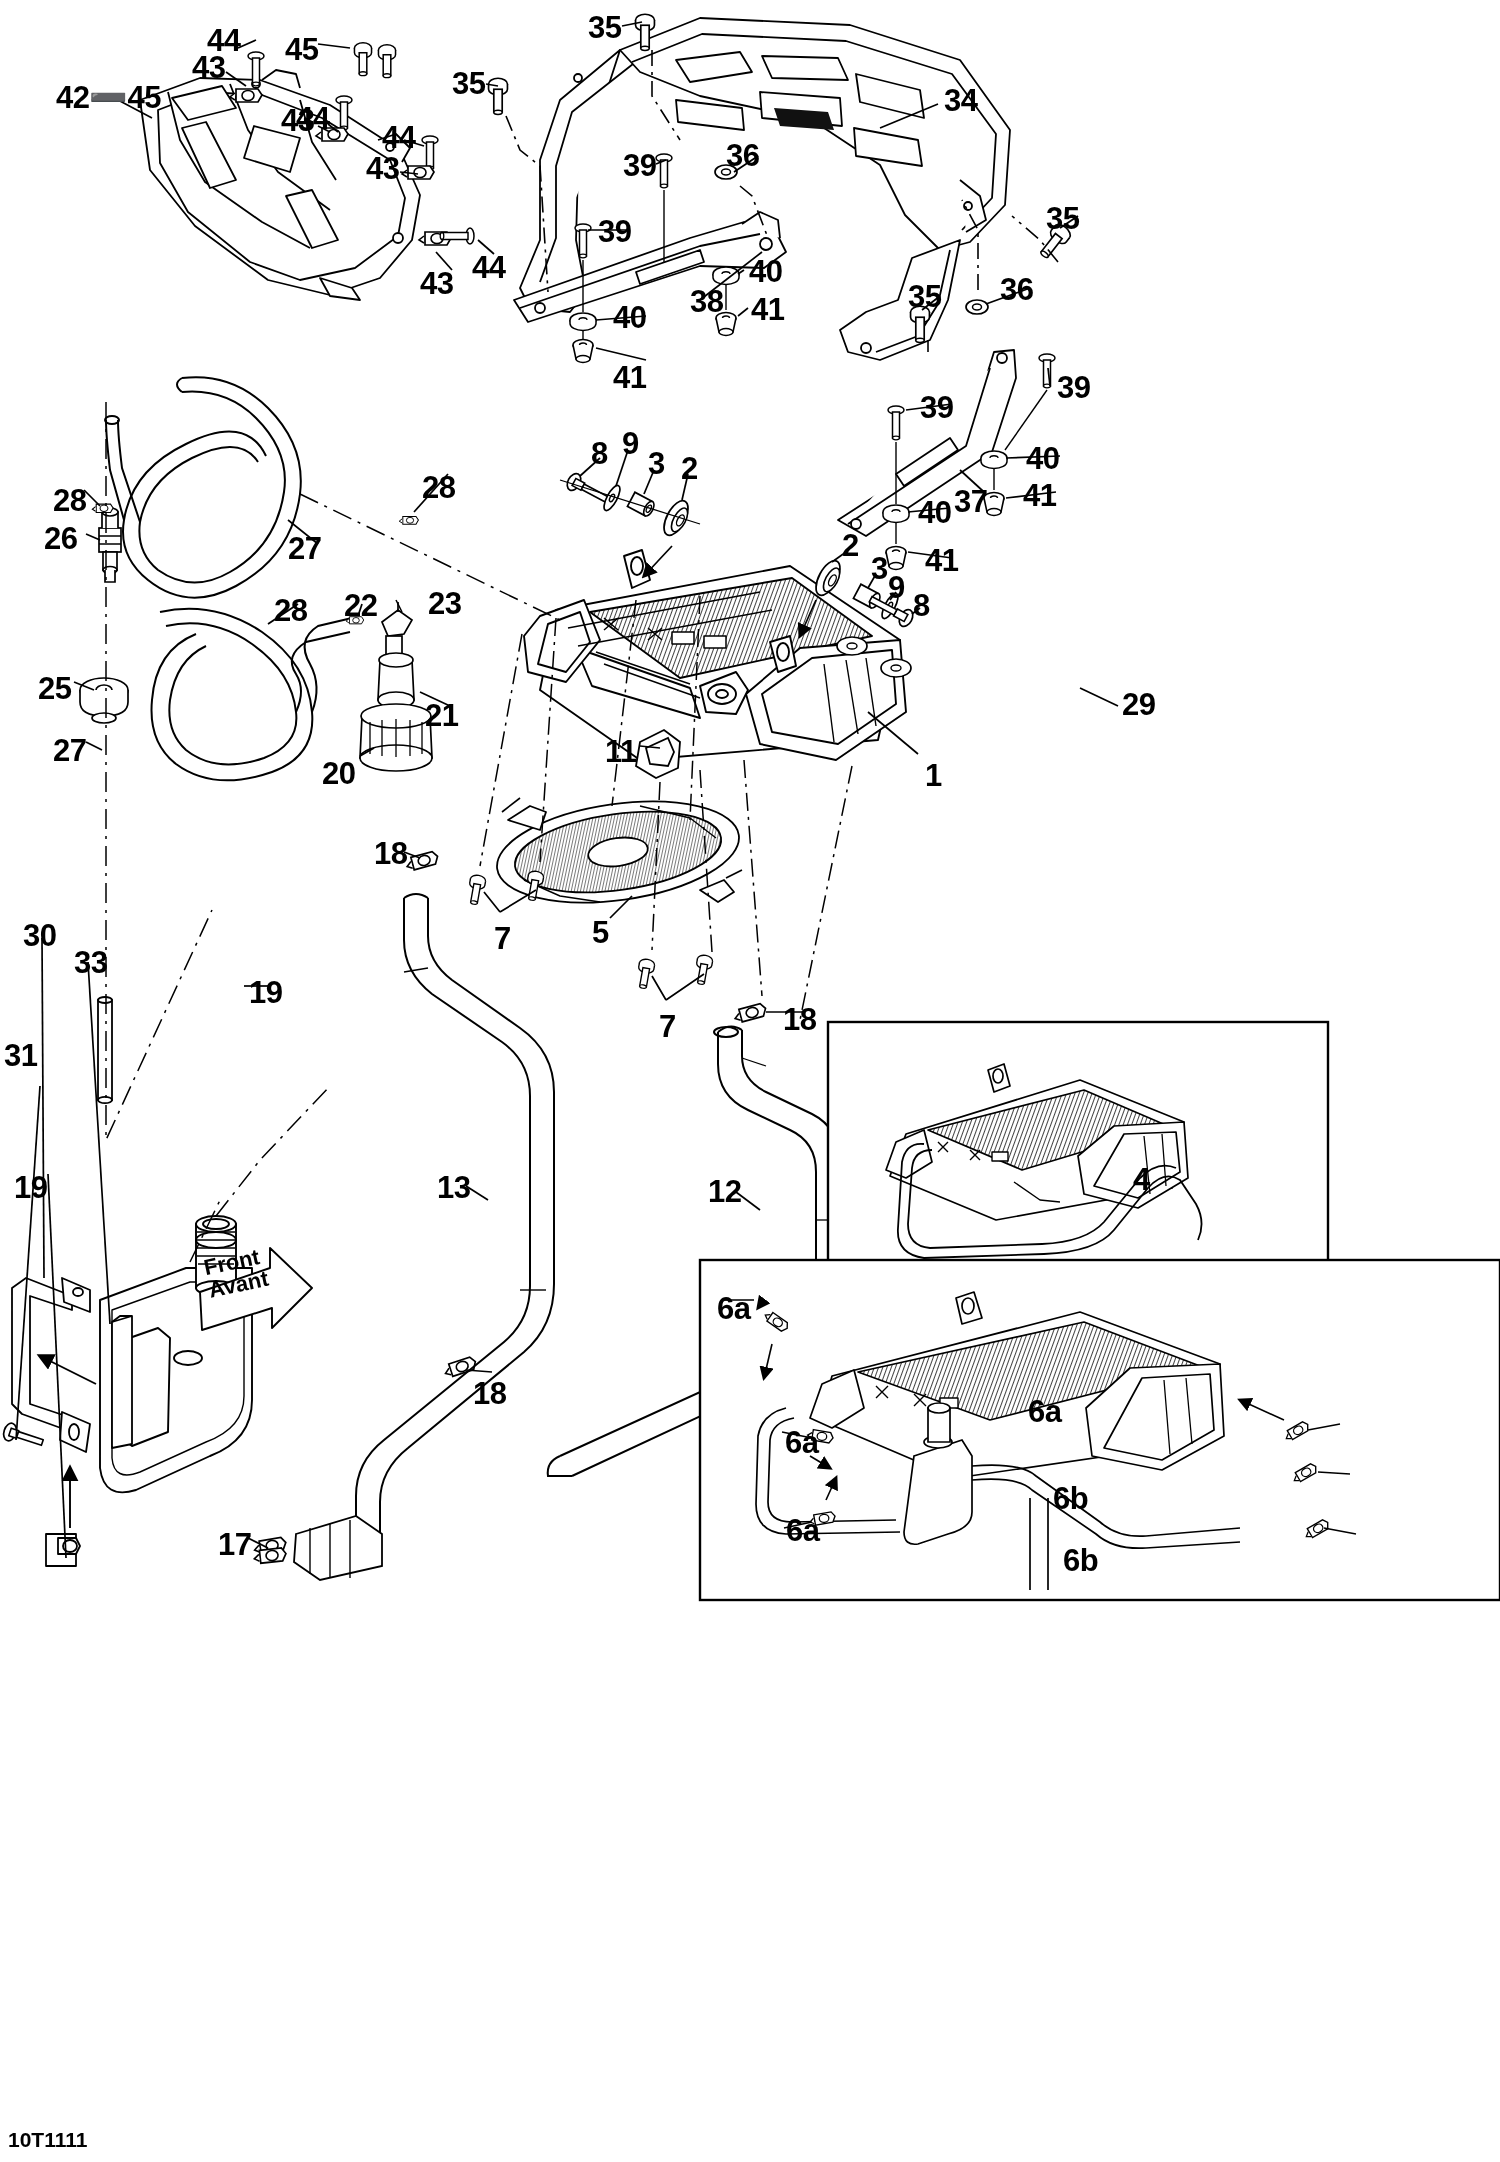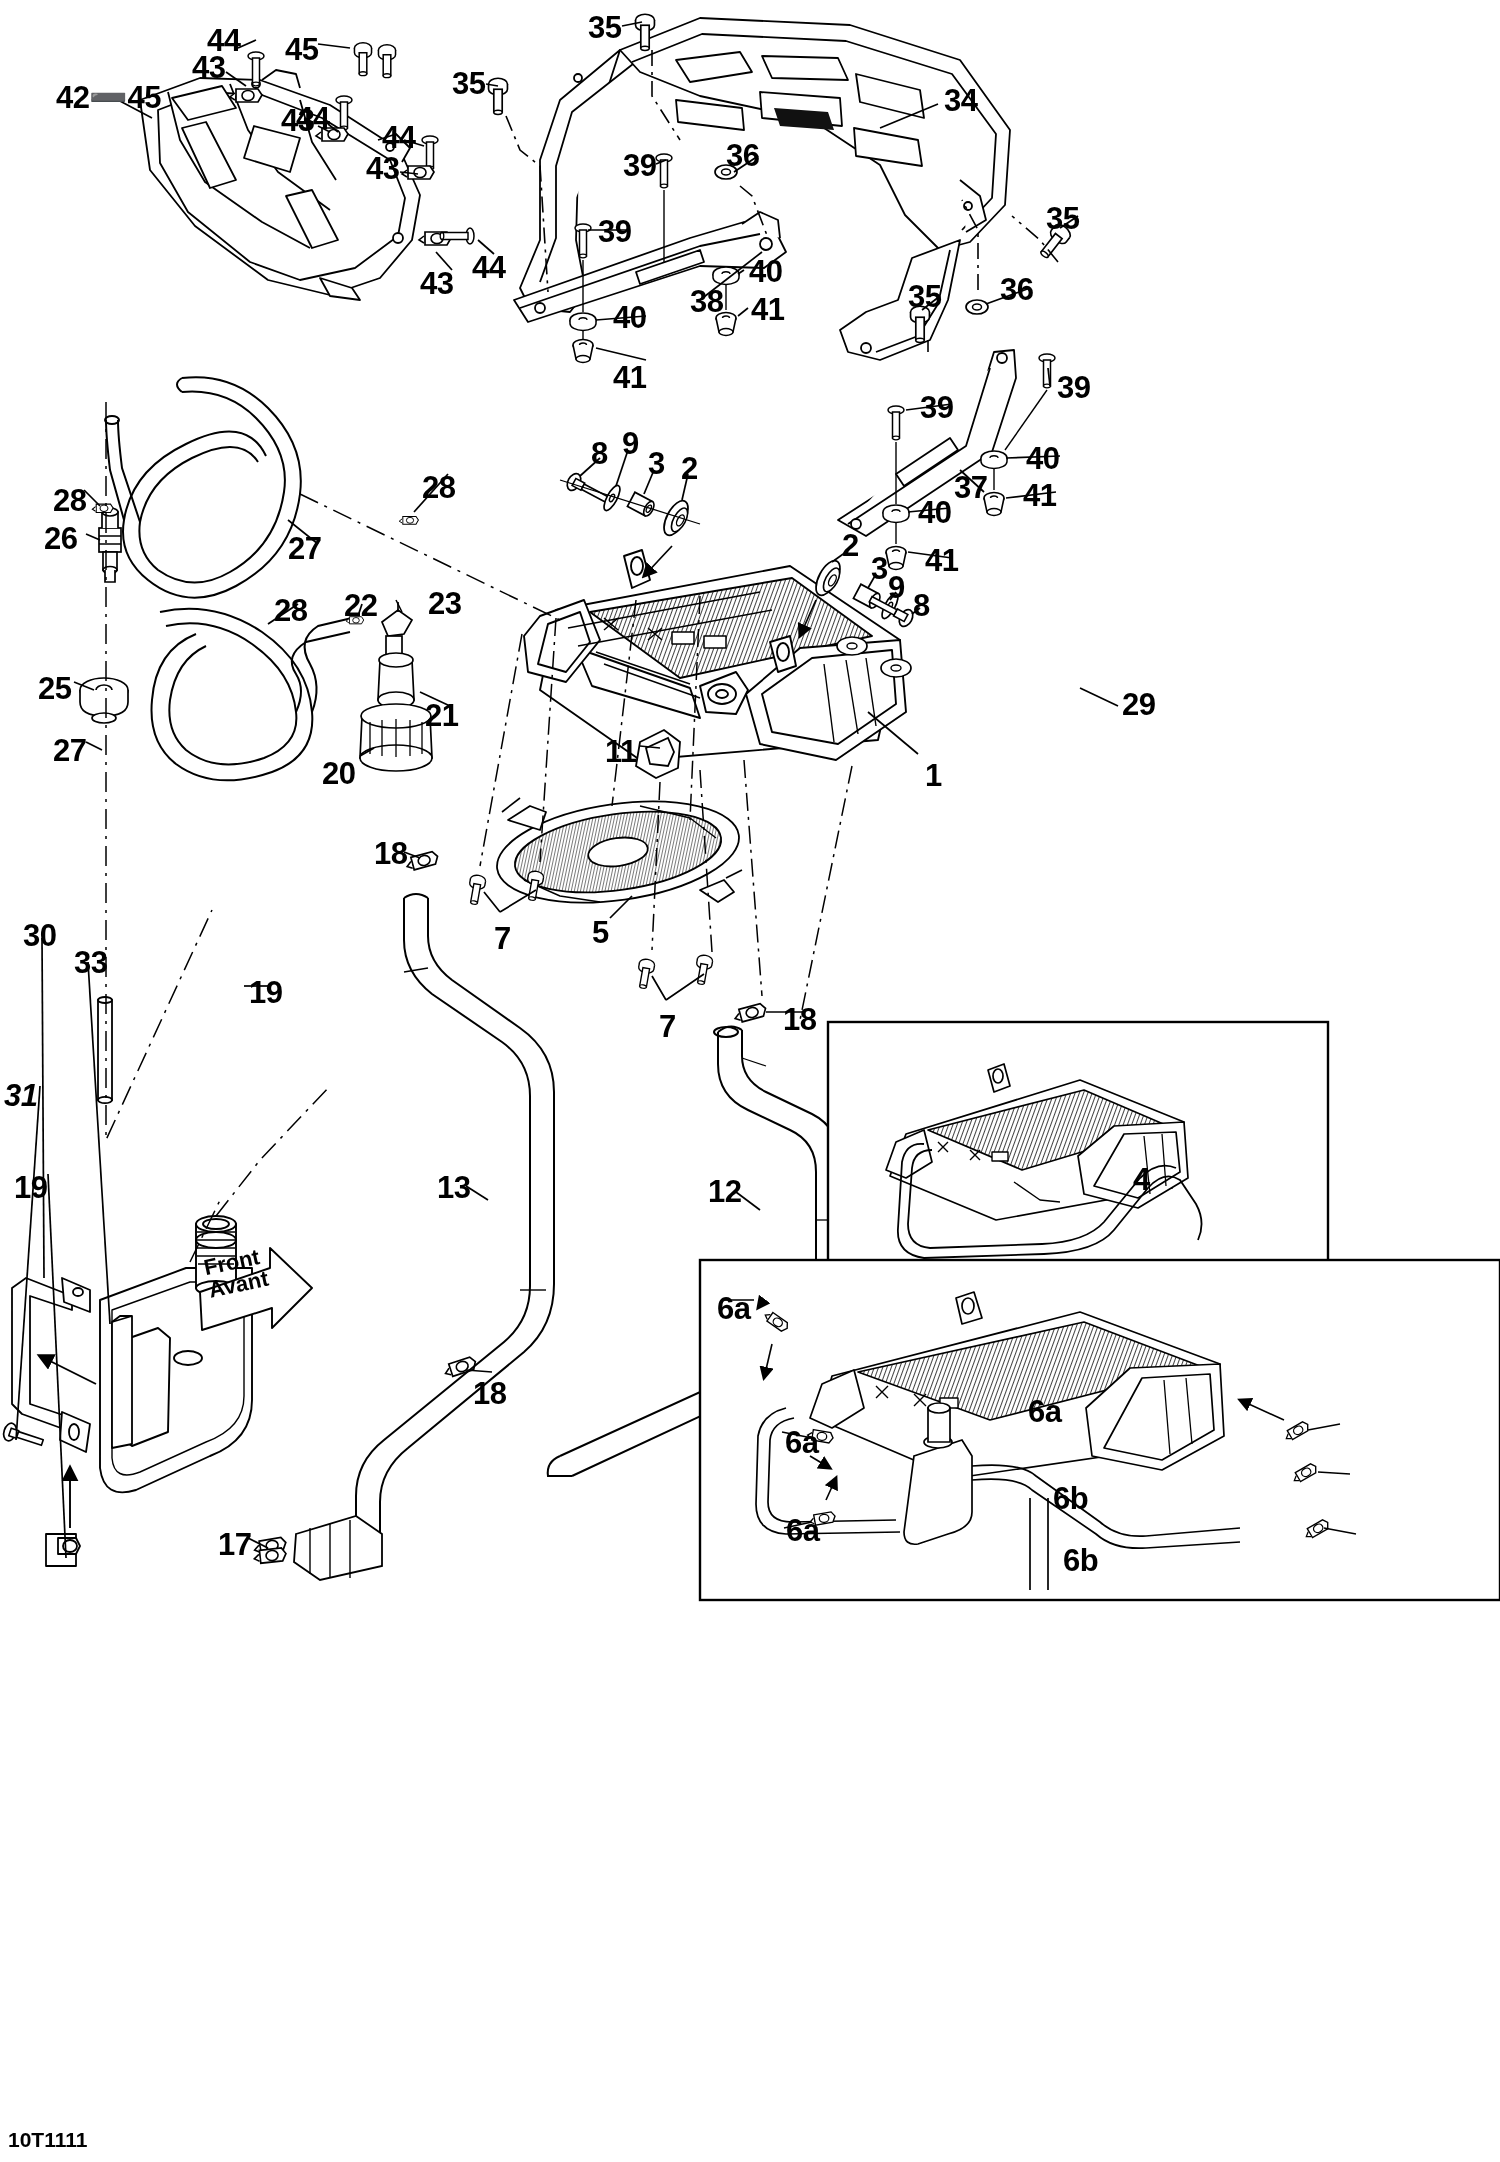--- a/index.html
+++ b/index.html
@@ -762,21 +762,21 @@
       <div class="num" style="left: 472px; top: 252px;">44</div>
       <div class="num" style="left: 1000px; top: 274px;">36</div>
       <div class="num" style="left: 664px; top: 286px; margin-left: 26px;">38</div>
       <div class="num" style="left: 908px; top: 281px;">35</div>
       <div class="num" style="left: 613px; top: 302px;">40</div>
       <div class="num" style="left: 751px; top: 294px;">41</div>
       <div class="num" style="left: 613px; top: 362px;">41</div>
       <div class="num" style="left: 1057px; top: 372px;">39</div>
       <div class="num" style="left: 920px; top: 392px;">39</div>
       <div class="num" style="left: 1026px; top: 443px;">40</div>
-      <div class="num" style="left: 954px; top: 472px;">37</div>
+      <div class="num" style="left: 954px; top: 486px;">37</div>
       <div class="num" style="left: 1023px; top: 480px;">41</div>
       <div class="num" style="left: 918px; top: 497px;">40</div>
       <div class="num" style="left: 591px; top: 438px;">8</div>
       <div class="num" style="left: 622px; top: 428px;">9</div>
       <div class="num" style="left: 648px; top: 448px;">3</div>
       <div class="num" style="left: 681px; top: 453px;">2</div>
       <div class="num" style="left: 422px; top: 472px;">28</div>
       <div class="num" style="left: 53px; top: 485px;">28</div>
       <div class="num" style="left: 44px; top: 523px;">26</div>
       <div class="num" style="left: 925px; top: 545px;">41</div>
@@ -796,21 +796,21 @@
       <div class="num" style="left: 605px; top: 736px;">11</div>
       <div class="num" style="left: 925px; top: 760px;">1</div>
       <div class="num" style="left: 374px; top: 838px;">18</div>
       <div class="num" style="left: 592px; top: 917px;">5</div>
       <div class="num" style="left: 494px; top: 923px;">7</div>
       <div class="num" style="left: 23px; top: 920px;">30</div>
       <div class="num" style="left: 74px; top: 947px;">33</div>
       <div class="num" style="left: 249px; top: 977px;">19</div>
       <div class="num" style="left: 659px; top: 1011px;">7</div>
       <div class="num" style="left: 783px; top: 1004px;">18</div>
-      <div class="num" style="left: 4px; top: 1080px; font-style: italic;">31</div>
+      <div class="num" style="left: 4px; top: 1040px;">31</div>
       <div class="num" style="left: 14px; top: 1172px;">19</div>
       <div class="num" style="left: 1133px; top: 1164px;">4</div>
       <div class="num" style="left: 437px; top: 1172px;">13</div>
       <div class="num" style="left: 708px; top: 1176px;">12</div>
       <div class="num" style="left: 717px; top: 1293px;">6a</div>
       <div class="num" style="left: 1028px; top: 1396px;">6a</div>
       <div class="num" style="left: 473px; top: 1378px;">18</div>
       <div class="num" style="left: 785px; top: 1427px;">6a</div>
       <div class="num" style="left: 1053px; top: 1483px;">6b</div>
       <div class="num" style="left: 786px; top: 1515px;">6a</div>

